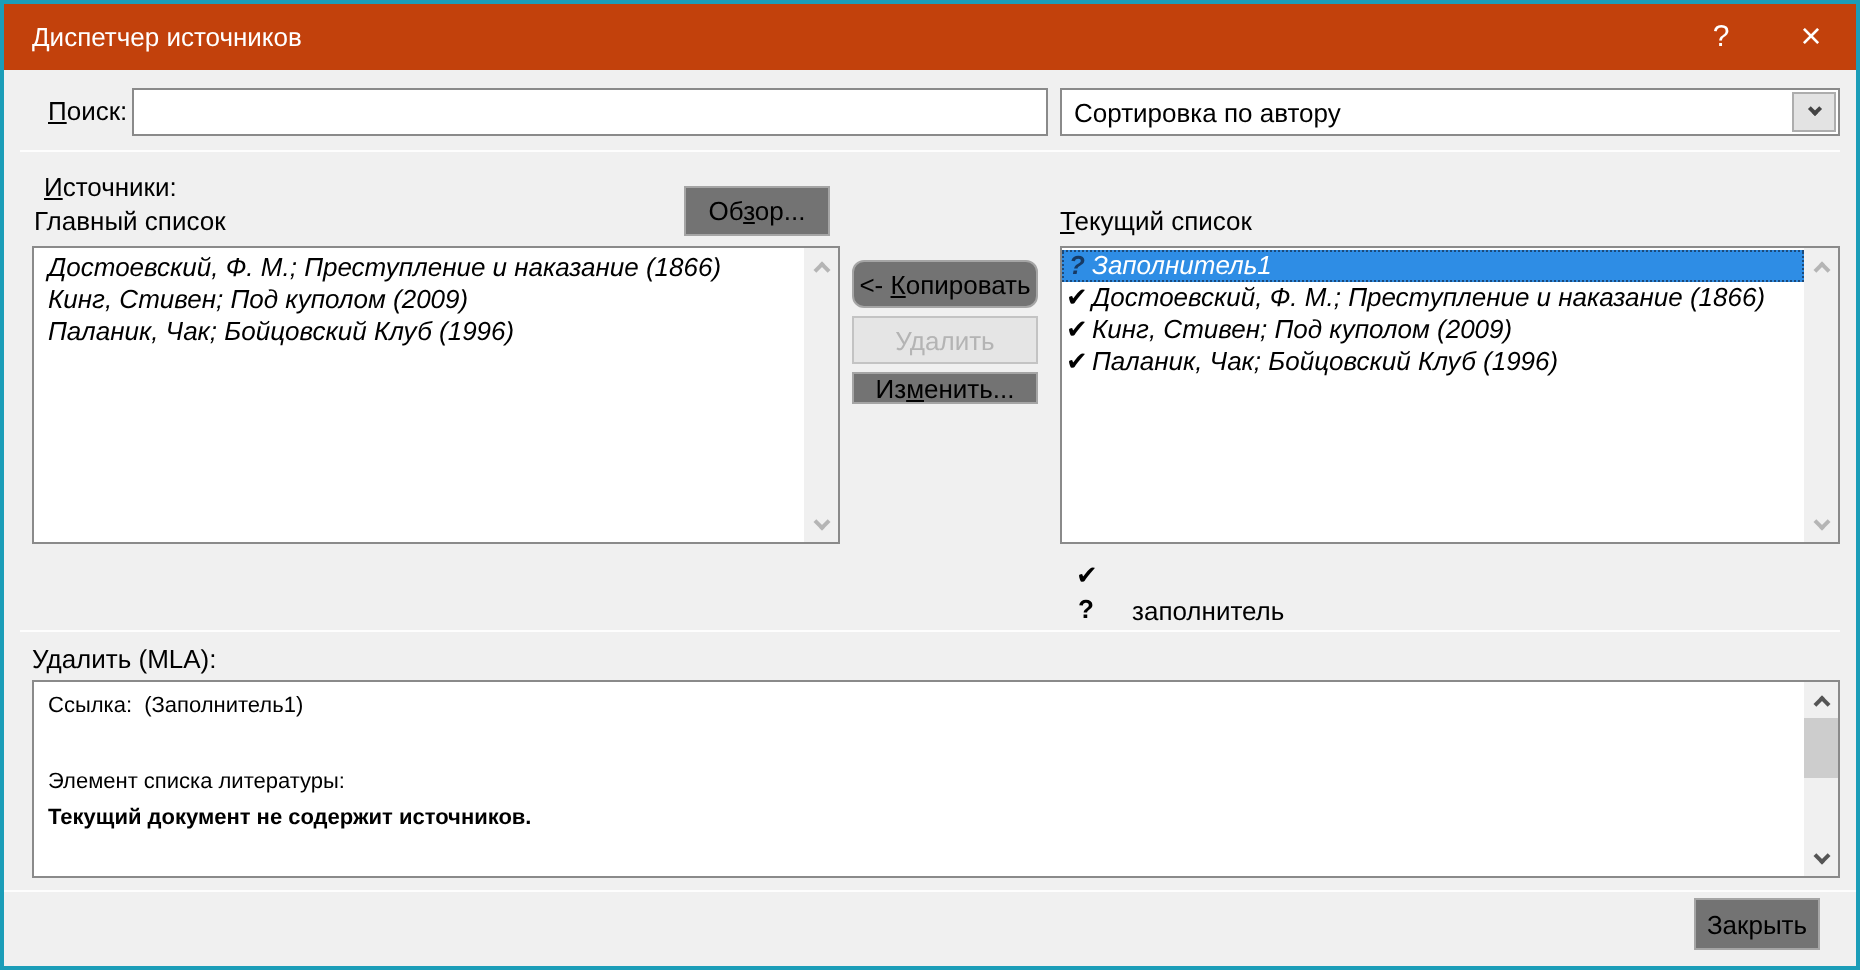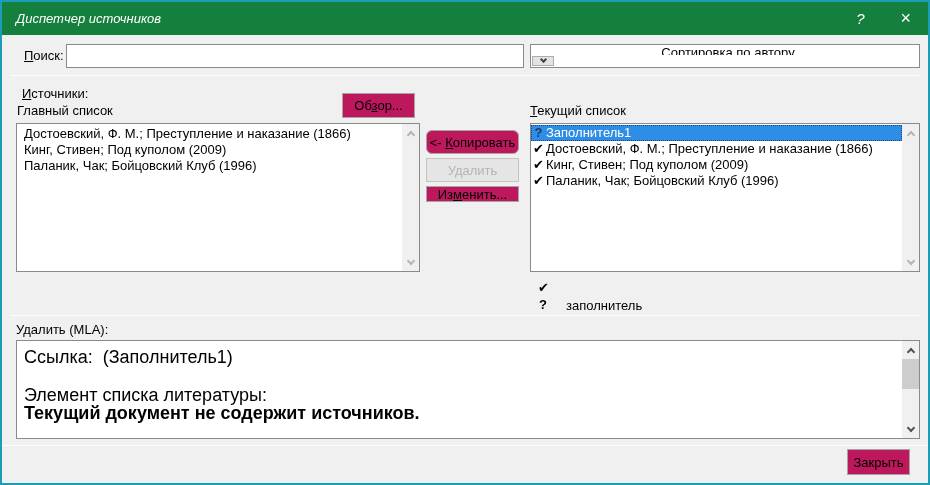--- a/index.html
+++ b/index.html
@@ -5,80 +5,80 @@
   * { margin:0; padding:0; box-sizing:border-box; }
   html,body { background:#fff; font-family:"Liberation Sans","DejaVu Sans",sans-serif; }
   .dialog {
     position:relative; width:930px; height:485px;
     background:#F0F0F0; border:2px solid #1B9DB8; overflow:hidden;
     font-size:13px; color:#000;
   }
   
   .titlebar {
     position:absolute; left:0; top:0; right:0; height:33px;
-    background:#15803d; color:#fff; display:flex; align-items:center;font-style:italic;
+    background:#c2410c; color:#fff; display:flex; align-items:center;
   }
   .titlebar .title { margin-left:14px; font-size:13px; }
   .tb-btns { position:absolute; right:0; top:0; height:33px; display:flex; }
   .tb-btn {
     width:45px; height:33px; display:flex; align-items:center; justify-content:center;
     color:#fff; font-size:15px; cursor:default;
   }
   
   .lbl { position:absolute; white-space:nowrap; }
   .mn u { text-decoration:underline; }
   .textbox {
     position:absolute; background:#fff; border:1px solid #8A8A8A;
     font-family:inherit; font-size:13px; padding:0 5px;
   }
   .btn {
-    position:absolute; background:#be185d; border:1px solid #A5A5A5;
+    position:absolute; background:#737373; border:1px solid #A5A5A5;
     display:flex; align-items:center; justify-content:center;
     font-size:13px; white-space:nowrap; cursor:default;
   }
   .btn.disabled { background:#E5E5E5; border-color:#C3C3C3; color:#B4B4B4; }
   .sep { position:absolute; left:8px; right:8px; height:1px; background:#DCDCDC; border-bottom:1px solid #FDFDFD; }
   
   .listbox {
     position:absolute; background:#fff; border:1px solid #8A8A8A; overflow:hidden;
   }
   .listbox .rows { position:absolute; left:0; top:1px; right:17px; }
-  .lrow { display:flex; align-items:flex-start; height:16px; line-height:16px; white-space:nowrap; }
+  .lrow { display:flex; align-items:flex-start; height:16px; line-height:16px; white-space:nowrap;font-style:italic; }
   .lrow .txt { padding-left:7px; }
   .lrow .ic { width:15px; text-align:center; font-weight:bold; flex:0 0 15px; }
   .lrow.selected {
     background:#2E8DE5; color:#fff; outline:1px dotted #1C4A7A; outline-offset:-1px;
   }
   .lrow.selected .ic { color:#173A63; }
   
   .sb {
     position:absolute; top:0; right:0; bottom:0; width:17px; background:#F0F0F0;
   }
   .sb .arr { position:absolute; left:0; width:17px; height:17px; display:flex; align-items:center; justify-content:center; }
   .sb .arr.up { top:0; } .sb .arr.dn { bottom:0; }
   .chv { display:inline-block; width:6px; height:6px; border-right:2px solid #B5B5B5; border-bottom:2px solid #B5B5B5; }
   .chv.u { transform:rotate(-135deg); margin-top:4px; }
   .chv.d { transform:rotate(45deg); margin-bottom:3px; }
   .sb.dark .chv { border-color:#555; }
   .sb .thumb { position:absolute; left:0; width:17px; background:#CDCDCD; }
   
   .combo {
     position:absolute; background:#fff; border:1px solid #8A8A8A;
-    display:flex; align-items:center;flex-direction:column;
+    display:flex; align-items:center;
   }
   .combo .val { flex:1; padding-left:6px; white-space:nowrap; overflow:hidden; }
   .combo .drop {
     width:22px; align-self:stretch; margin:1px; background:#E3E3E3; border:1px solid #ADADAD;
     display:flex; align-items:center; justify-content:center;
   }
   .combo .drop .chv { border-color:#444; width:5px; height:5px; }
   
   .legend-ic { position:absolute; font-weight:bold; }
   
-  .preview-line { position:absolute; left:7px; white-space:pre; font-size:18px; }
+  .preview-line { position:absolute; left:7px; white-space:pre; font-size:11px; }
 </style>
 </head>
 <body>
 
 <div class="dialog">
 
   <div class="titlebar">
     <span class="title">Диспетчер источников</span>
     <div class="tb-btns">
       <div class="tb-btn">

